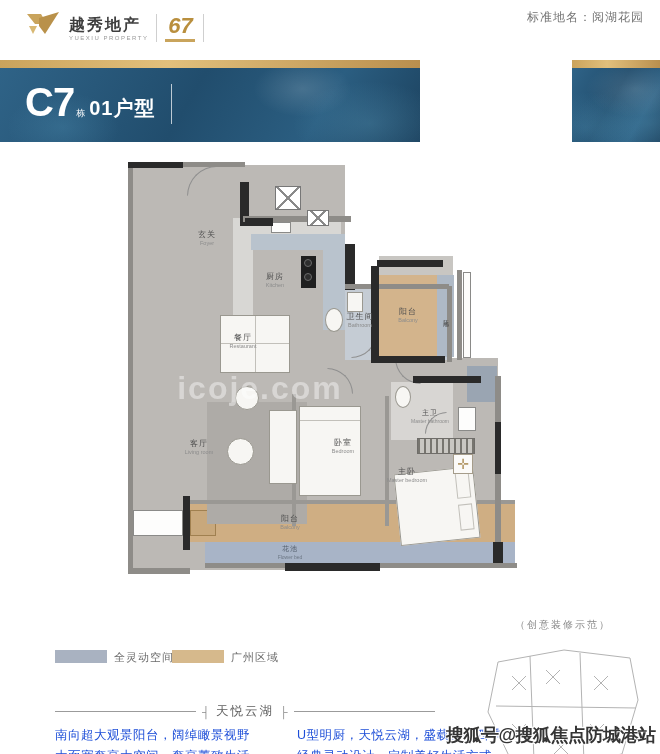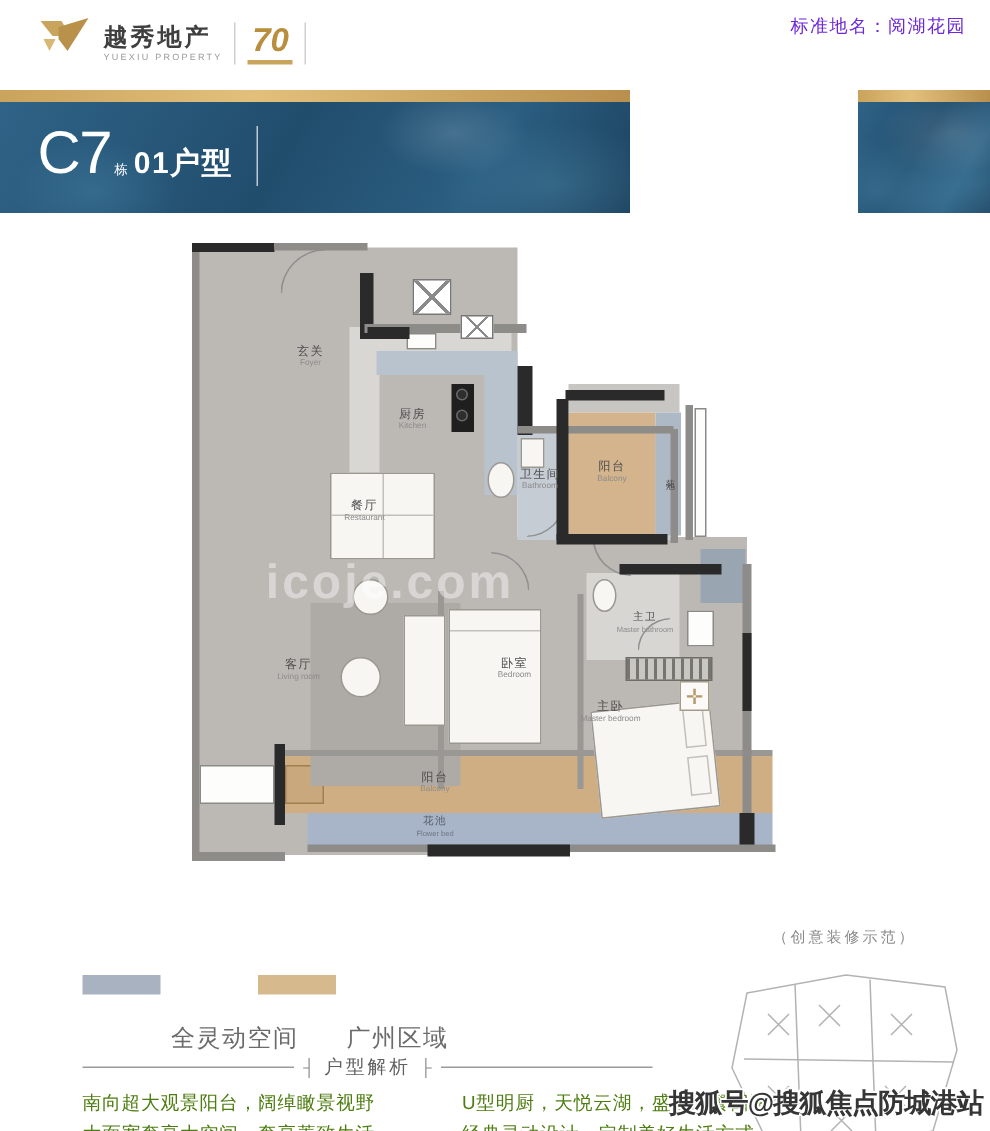--- a/index.html
+++ b/index.html
@@ -13,31 +13,31 @@
   .brand-cn{font-size:16px;font-weight:bold;color:#3f3f3f;letter-spacing:2px;}
   .brand-en{font-size:6px;color:#9a9a9a;letter-spacing:1.5px;margin-top:2px;}
   .vdiv{width:1px;height:28px;background:#cfcfcf;}
   .anni{display:flex;flex-direction:column;align-items:center;}
   .anni-num{font-size:22px;font-weight:bold;color:#b98f3e;font-style:italic;line-height:1;}
   .anni-bar{width:30px;height:3px;background:#c9a45c;margin-top:2px;}
   .hdr-right{position:absolute;right:16px;top:6px;text-align:right;}
   .proj-row{display:flex;align-items:center;gap:6px;justify-content:flex-end;}
   .proj-name{font-size:21px;font-weight:bold;color:#4c4c4c;letter-spacing:1px;}
   .proj-cap{font-size:4.5px;color:#b5b5b5;letter-spacing:.5px;}
-  .proj-sub{font-size:12px;color:#6d28d9;margin-top:3px;letter-spacing:1px;}
+  .proj-sub{font-size:12px;color:#737373;margin-top:3px;letter-spacing:1px;}
 
   
   .gold{background:linear-gradient(90deg,#caa35c,#e2c07c 40%,#b98f4e);}
   .bluetex{background:
      radial-gradient(70px 40px at 72% 28%, rgba(255,255,255,.14), transparent 70%),
      radial-gradient(110px 60px at 88% 75%, rgba(120,190,220,.20), transparent 70%),
      radial-gradient(80px 50px at 15% 80%, rgba(90,160,195,.25), transparent 70%),
      linear-gradient(120deg,#2f6387 0%,#214d6d 45%,#2b5e81 75%,#1c425f 100%);}
   .bl-content{position:absolute;left:25px;top:12px;display:flex;align-items:center;color:#fff;}
-  .c7{font-size:40px;font-weight:normal;line-height:1;letter-spacing:-1px;}
+  .c7{font-size:40px;font-weight:bold;line-height:1;letter-spacing:-1px;}
   .c7suffix{font-size:9px;margin:22px 4px 0 2px;}
   .ctype{font-size:20px;font-weight:bold;margin-top:12px;letter-spacing:1px;}
   .bdiv{width:1px;height:40px;background:rgba(255,255,255,.7);margin:4px 16px 0 16px;}
   .slogan-blk{display:flex;flex-direction:column;margin-top:6px;}
   .slogan{font-size:18px;font-weight:bold;letter-spacing:6px;}
   .slogan-en{font-size:6.5px;color:rgba(255,255,255,.55);letter-spacing:4px;margin-top:4px;}
   .mid-area{position:absolute;left:424px;top:62px;width:148px;height:86px;color:#3d5766;}
   .area-vert{position:absolute;left:0px;top:6px;font-size:5.5px;color:#7d8a90;writing-mode:vertical-rl;letter-spacing:1px;height:34px;}
   .area-main{position:absolute;left:9px;top:0px;white-space:nowrap;}
   .a85{font-size:37px;font-weight:bold;letter-spacing:-1px;}
@@ -66,27 +66,27 @@
   .rl-en{font-size:5.5px;color:#8c8c8c;}
   .vertlabel{writing-mode:vertical-rl;}
   .hatch{position:absolute;background:repeating-linear-gradient(90deg,#77756f 0 2px,#c9c7c2 2px 6px);border:1px solid #6f6d69;z-index:2;}
   .plan-wm{position:absolute;left:165px;top:228px;transform:translate(-50%,-50%);font-size:32px;font-weight:bold;color:rgba(255,255,255,.42);letter-spacing:2px;z-index:5;}
   .stove{position:absolute;background:#1f1f1f;z-index:2;}
   .burner{position:absolute;width:8px;height:8px;border:1.5px solid #6a6a6a;border-radius:50%;background:#2e2e2e;}
   .compass{position:absolute;z-index:4;color:#b59a6a;font-size:14px;background:#fbfaf8;border:1px solid #a59c8a;width:20px;height:20px;display:flex;align-items:center;justify-content:center;}
 
   
   .sw{position:absolute;width:52px;height:13px;}
-  .leg-label{position:absolute;font-size:16px;color:#6b6b6b;letter-spacing:1px;margin-top:32px;}
+  .leg-label{position:absolute;font-size:11px;color:#6b6b6b;letter-spacing:1px;}
   .leg-note{position:absolute;left:55px;top:668px;font-size:11.5px;color:#5e5e5e;letter-spacing:1px;}
   .ana-hdr{position:absolute;left:55px;top:703px;width:380px;display:flex;align-items:center;gap:6px;color:#6e6e6e;}
   .hline{flex:1;height:1px;background:#9b9b9b;}
   .ana-title{font-size:12.5px;letter-spacing:2px;color:#5f5f5f;}
   .tick{font-size:11px;color:#8b8b8b;}
-  .ana-row{position:absolute;left:55px;width:590px;display:flex;font-size:12.5px;color:#4d7c0f;letter-spacing:.5px;gap:11px;}
+  .ana-row{position:absolute;left:55px;width:590px;display:flex;font-size:12.5px;color:#1d4ed8;letter-spacing:.5px;}
   .ana-left{width:242px;}
   .ana-right{width:auto;}
   .deco{position:absolute;left:468px;top:618px;width:190px;height:140px;}
   .deco-label{text-align:center;font-size:10px;color:#8a8a8a;letter-spacing:2px;}
   .sohu{position:absolute;left:446px;top:723px;font-size:18px;font-weight:bold;color:#353535;letter-spacing:-.5px;z-index:9;
         text-shadow:-1px -1px 0 #fff,1px -1px 0 #fff,-1px 1px 0 #fff,1px 1px 0 #fff,0 0 3px #fff;}
 </style>
 </head>
 <body>
 
@@ -99,21 +99,21 @@
         <polygon points="14,10 34,4 20,26 14,18" fill="#b9914a"></polygon>
         <polygon points="4,18 12,18 8,26" fill="#d8b873"></polygon>
       </svg>
     </span>
     <span class="brand-block">
       <span class="brand-cn">越秀地产</span>
       <span class="brand-en">YUEXIU PROPERTY</span>
     </span>
     <span class="vdiv"></span>
     <span class="anni">
-      <span class="anni-num">70</span>
+      <span class="anni-num">67</span>
       <span class="anni-bar"></span>
     </span>
     <span class="vdiv"></span>
   </div>
 
   <div class="hdr-right">
     <div class="proj-sub">标准地名：阅湖花园</div>
   </div>
 
   <div class="abs gold" style="left:0;top:60px;width:420px;height:8px;"></div>
@@ -282,21 +282,21 @@
         <path d="M44,88 l14,14 M58,88 l-14,14"></path>
         <path d="M122,88 l14,14 M136,88 l-14,14"></path>
         <path d="M86,104 l14,14 M100,104 l-14,14"></path>
       </g>
     </svg>
   </div>
 
   <div class="ana-hdr">
     <span class="hline"></span>
     <span class="tick">┤</span>
-    <span class="ana-title">户型解析</span>
+    <span class="ana-title">天悦云湖</span>
     <span class="tick">├</span>
     <span class="hline"></span>
   </div>
   <div class="ana-row" style="top:727px;">
     <span class="ana-left">南向超大观景阳台，阔绰瞰景视野</span>
     <span class="ana-right">U型明厨，天悦云湖，盛载三餐四季</span>
   </div>
   <div class="ana-row" style="top:748px;">
     <span class="ana-left">大面宽奢享大空间，奢享菁致生活</span>
     <span class="ana-right">经典灵动设计，定制美好生活方式</span>

